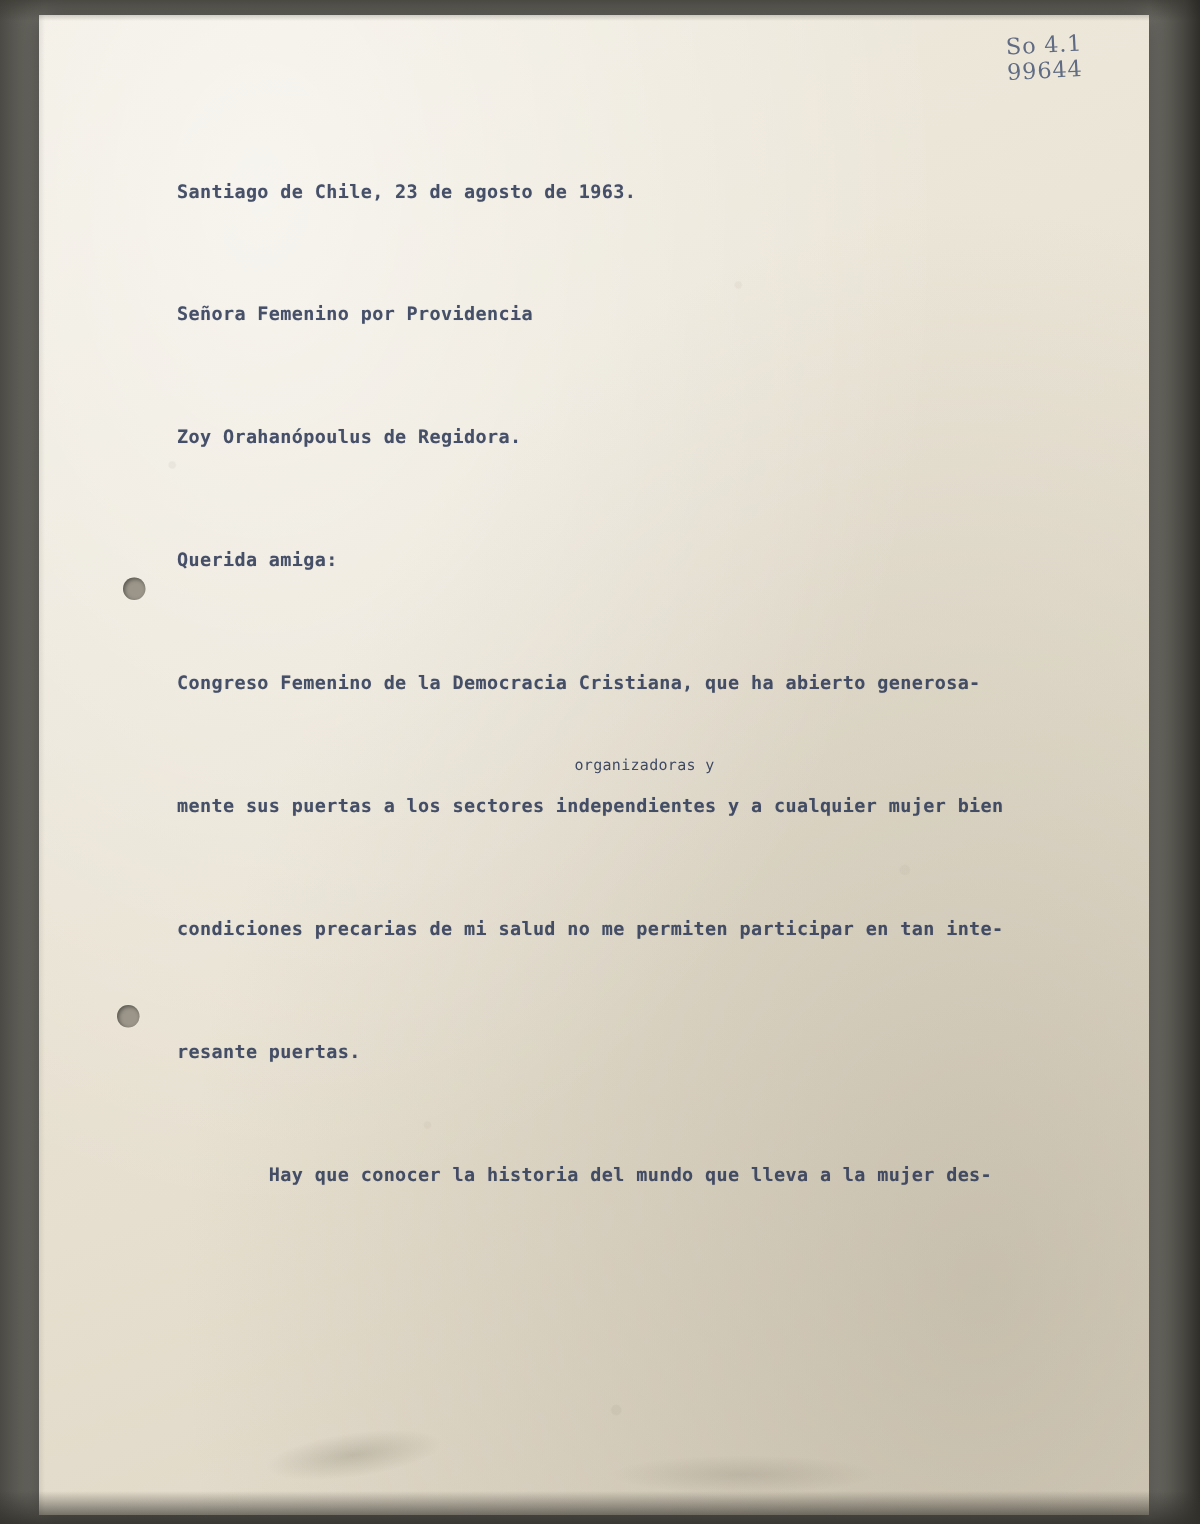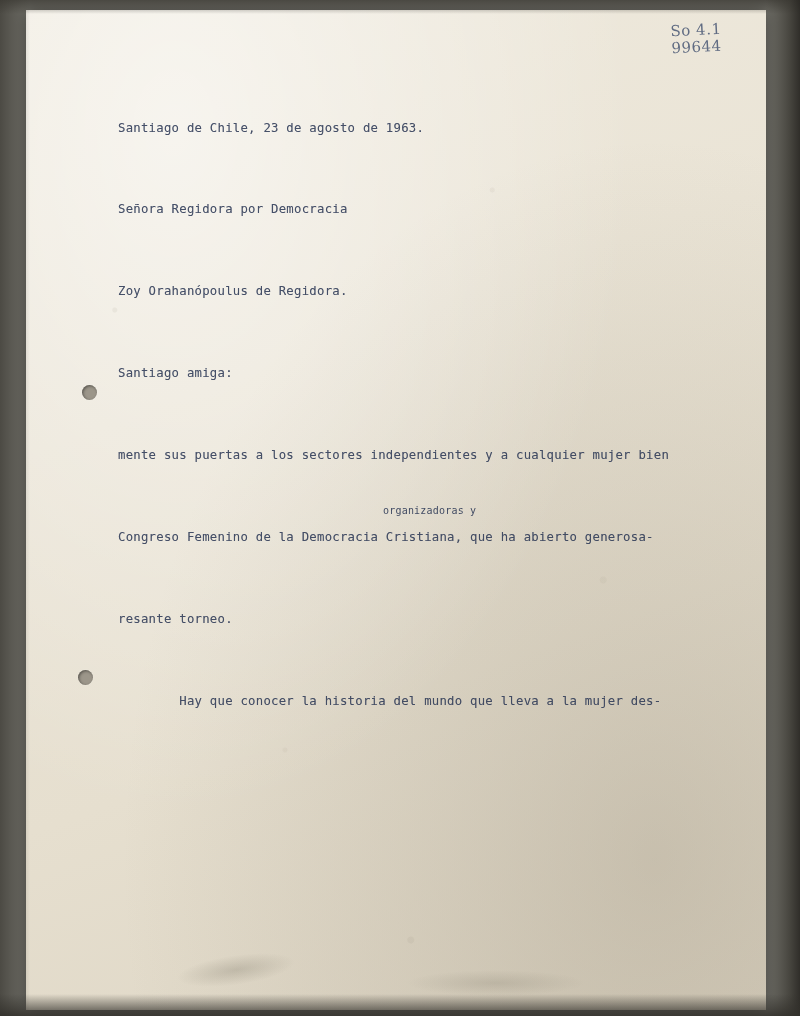--- a/index.html
+++ b/index.html
@@ -113,20 +113,21 @@
     line-height: 27.3px;
     color: #2e3a57;
     letter-spacing: 0.25px;
     opacity: 0.88;
     white-space: pre-wrap;
   }
   .typed .ln {
     display: block;
     white-space: pre;
     text-shadow: 0 0 0.6px rgba(46,58,87,0.35);
+    font-weight: bold;
   }
 
   
   .interline {
     position: absolute;
     left: 357px;
     top: 495px;
     font-family: "DejaVu Sans Mono", monospace;
     font-size: 10px;
     color: #2e3a57;
@@ -157,26 +158,27 @@
 <body>
 
 <div id="scan">
 
   <div class="paper">
 
     <div class="handwritten"><span>So 4.1</span><br><span>99644</span></div>
 
     <div class="typed">
       <span class="ln">Santiago de Chile, 23 de agosto de 1963.</span>
-      <span class="ln">Señora Regidora por Democracia</span>
+      <span class="ln">Señora Femenino por Providencia</span>
       <span class="ln">Zoy Orahanópoulus de Regidora.</span>
-      <span class="ln">Santiago amiga:</span>
+      <span class="ln">Querida amiga:</span>
+      <span class="ln">Congreso Femenino de la Democracia Cristiana, que ha abierto generosa-</span>
       <span class="ln">mente sus puertas a los sectores independientes y a cualquier mujer bien</span>
-      <span class="ln">Congreso Femenino de la Democracia Cristiana, que ha abierto generosa-</span>
-      <span class="ln">resante torneo.</span>
+      <span class="ln">condiciones precarias de mi salud no me permiten participar en tan inte-</span>
+      <span class="ln">resante puertas.</span>
       <span class="ln">        Hay que conocer la historia del mundo que lleva a la mujer des-</span>
       
       
       
       
       
       
       
       
       

